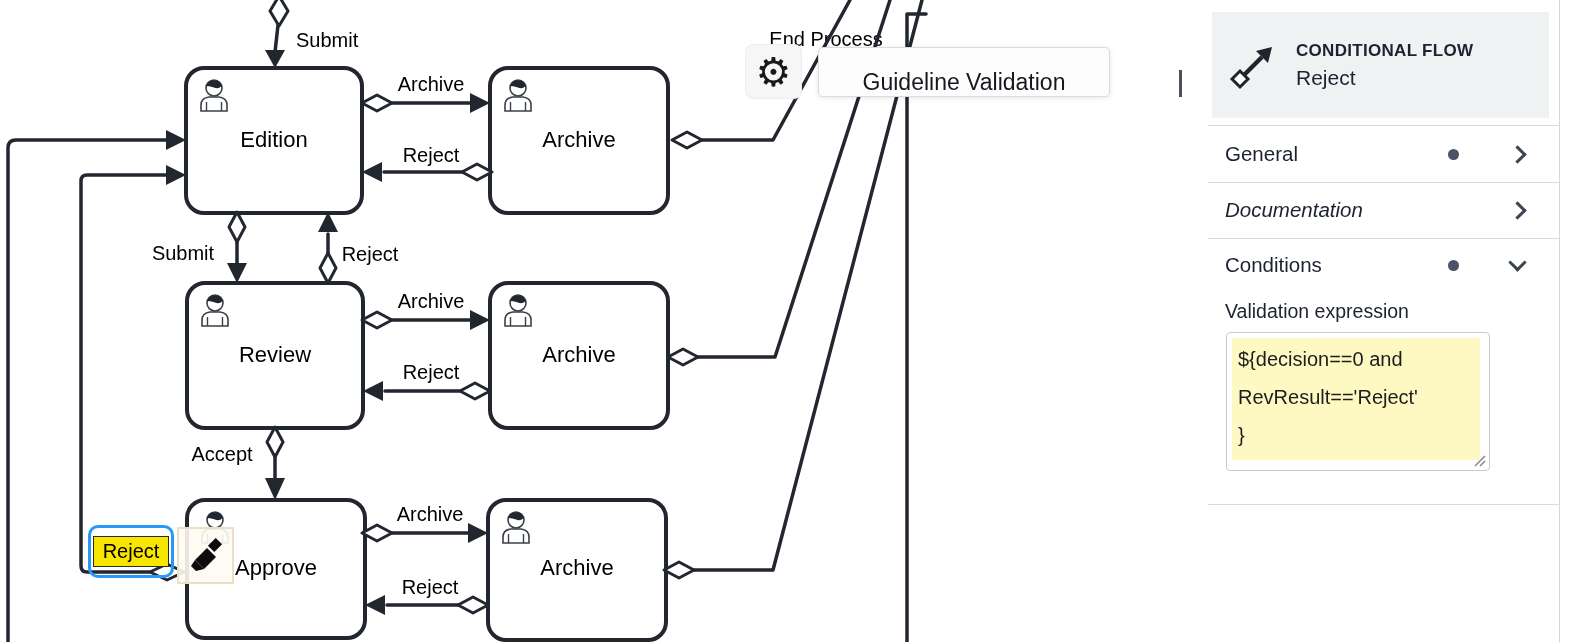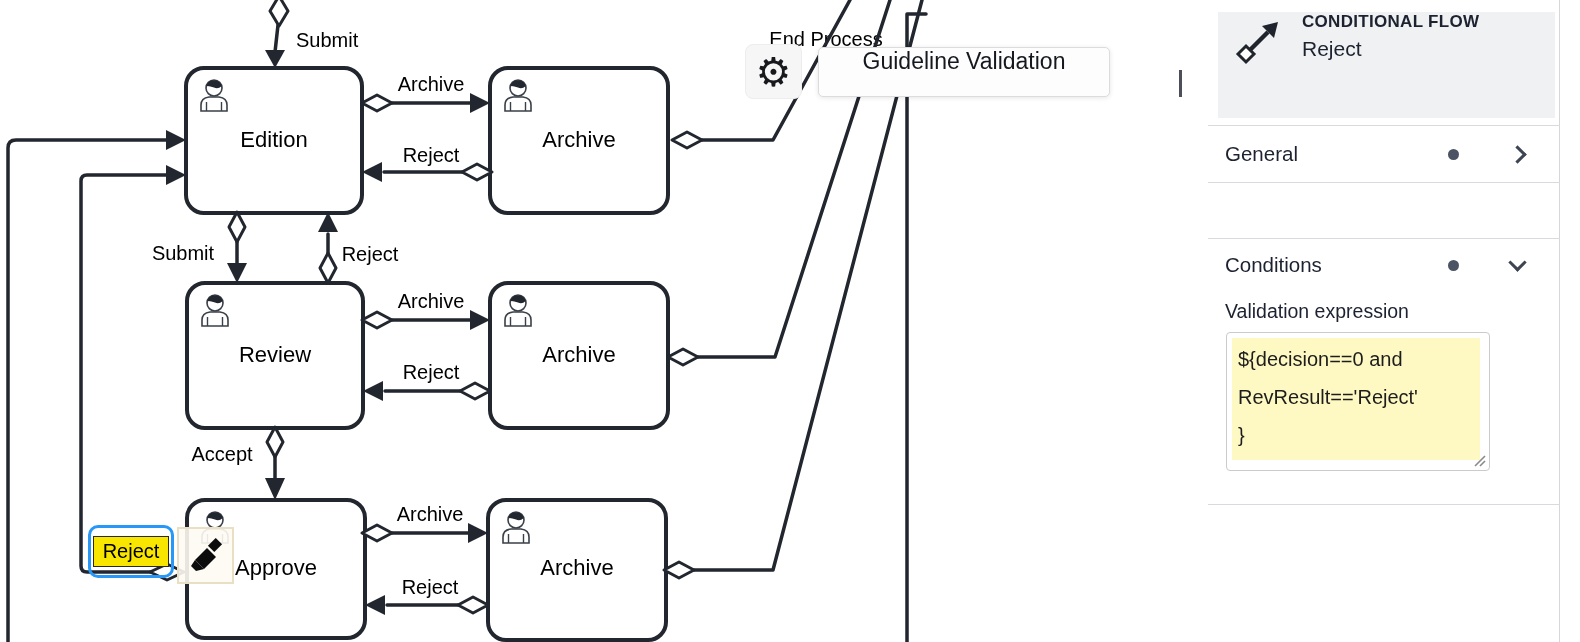--- a/index.html
+++ b/index.html
@@ -18,37 +18,37 @@
   .flow-label { font-size:20px; }
 
   
   .gear-btn { position:absolute; left:745px; top:44px; width:57px; height:55px;
               background:#f6f6f7; border:1px solid #ededee; border-radius:8px;
               display:flex; align-items:center; justify-content:center;
               font-size:40px; color:#17191d; line-height:1; cursor:pointer; }
   .tooltip  { position:absolute; left:818px; top:47px; width:292px; height:50px;
               background:#fdfdfd; border:1px solid #dcdcdc; border-radius:5px;
               box-shadow:0 1px 5px rgba(0,0,0,.10);
-              display:flex; align-items:flex-start; justify-content:center;
+              display:flex; align-items:flex-end; justify-content:center;
               font-size:23px; color:#15181e; }
   .brush-box { position:absolute; left:177px; top:527px; width:57px; height:57px;
                background:rgba(254,251,243,.9); border:2px solid #e9dfc4;
                display:flex; align-items:center; justify-content:center; }
   .sel-label-outline { position:absolute; left:88px; top:525px; width:86px; height:53px;
                border:3.5px solid #2797f8; border-radius:10px;
                display:flex; align-items:center; justify-content:center; background:transparent; }
   .sel-label { background:#f8e500; border:1.5px solid #2a2a2a; padding:3px 9px;
                font-size:20px; color:#000; }
   .resize-sliver { position:absolute; left:1179px; top:70px; width:3px; height:27px; background:#4a4f58; }
 
   
   #panel { position:absolute; left:1208px; top:0; width:352px; height:642px;
            background:#fff; border-right:1px solid #d5d7db; color:#1c2230; }
-  .panel-header { position:absolute; left:10px; top:12px; width:337px; height:106px;
-                  background:#f0f1f3; display:flex; }
+  .panel-header { position:absolute; left:4px; top:12px; width:337px; height:106px;
+                  background:#f0f1f3; display:flex; align-items:center; }
   .panel-header .hicon { margin-left:14px; }
   .panel-header .htext { margin-left:14px; }
   .htype { font-weight:bold; font-size:17px; letter-spacing:.3px; color:#1c2230; }
   .hname { font-size:21px; margin-top:5px; color:#1c2230; }
   .hline { position:absolute; left:0; width:352px; height:0; border-top:1px solid #d8dade; }
   .prow  { position:absolute; left:0; width:352px; height:56px; display:flex; align-items:center; cursor:pointer; }
   .prow .plabel { margin-left:17px; font-size:20.5px; flex:0 0 auto;text-align:center; }
   .plabel.italic { font-style:italic; }
   .prow .spacer { flex:1; }
   .dot { width:11px; height:11px; border-radius:50%; background:#4c5364; margin-right:52px; }
@@ -252,20 +252,25 @@
     <div class="hline" style="top:125px;"></div>
 
     <div class="prow" style="top:126px;">
       <span class="plabel">General</span>
       <span class="spacer"></span>
       <span class="dot"></span>
       <span class="chev right"></span>
     </div>
     <div class="hline" style="top:182px;"></div>
 
+    <div class="prow" style="top:182px;">
+      <span class="plabel italic">Documentation</span>
+      <span class="spacer"></span>
+      <span class="chev right"></span>
+    </div>
     <div class="hline" style="top:238px;"></div>
 
     <div class="prow" style="top:238px; height:54px;">
       <span class="plabel">Conditions</span>
       <span class="spacer"></span>
       <span class="dot"></span>
       <span class="chev down"></span>
     </div>
 
     <div class="cond-label">Validation expression</div>

